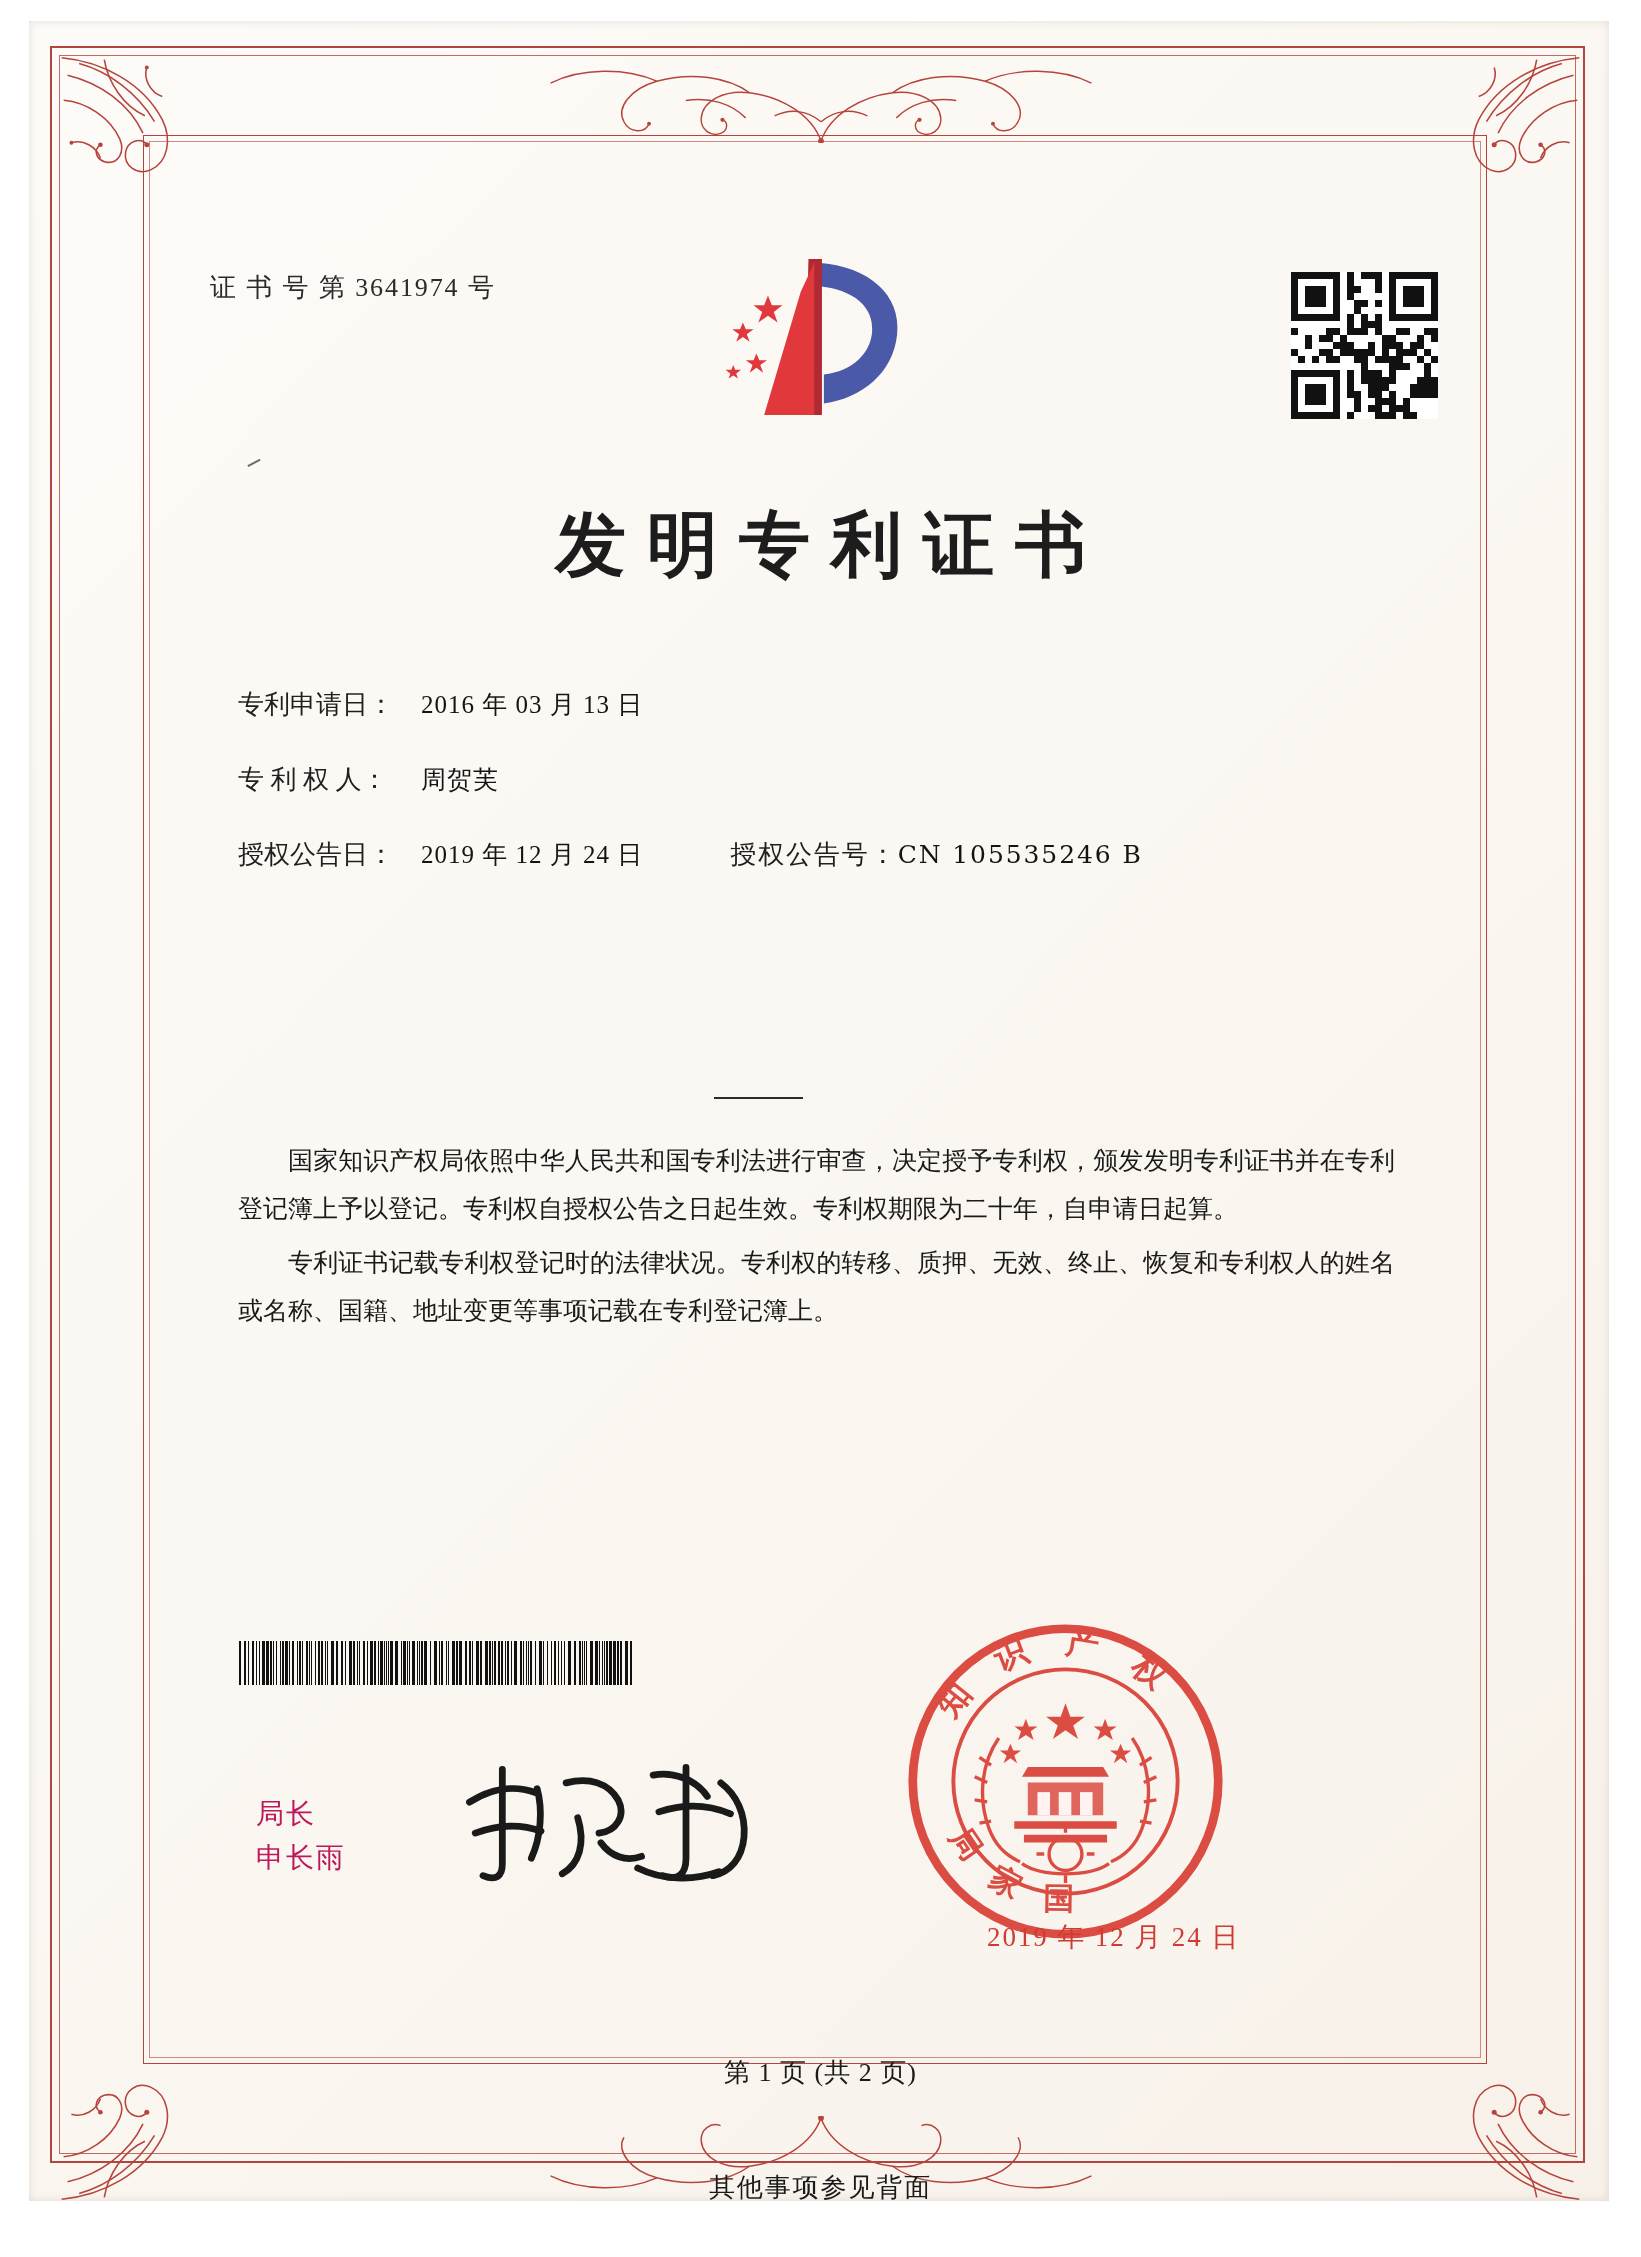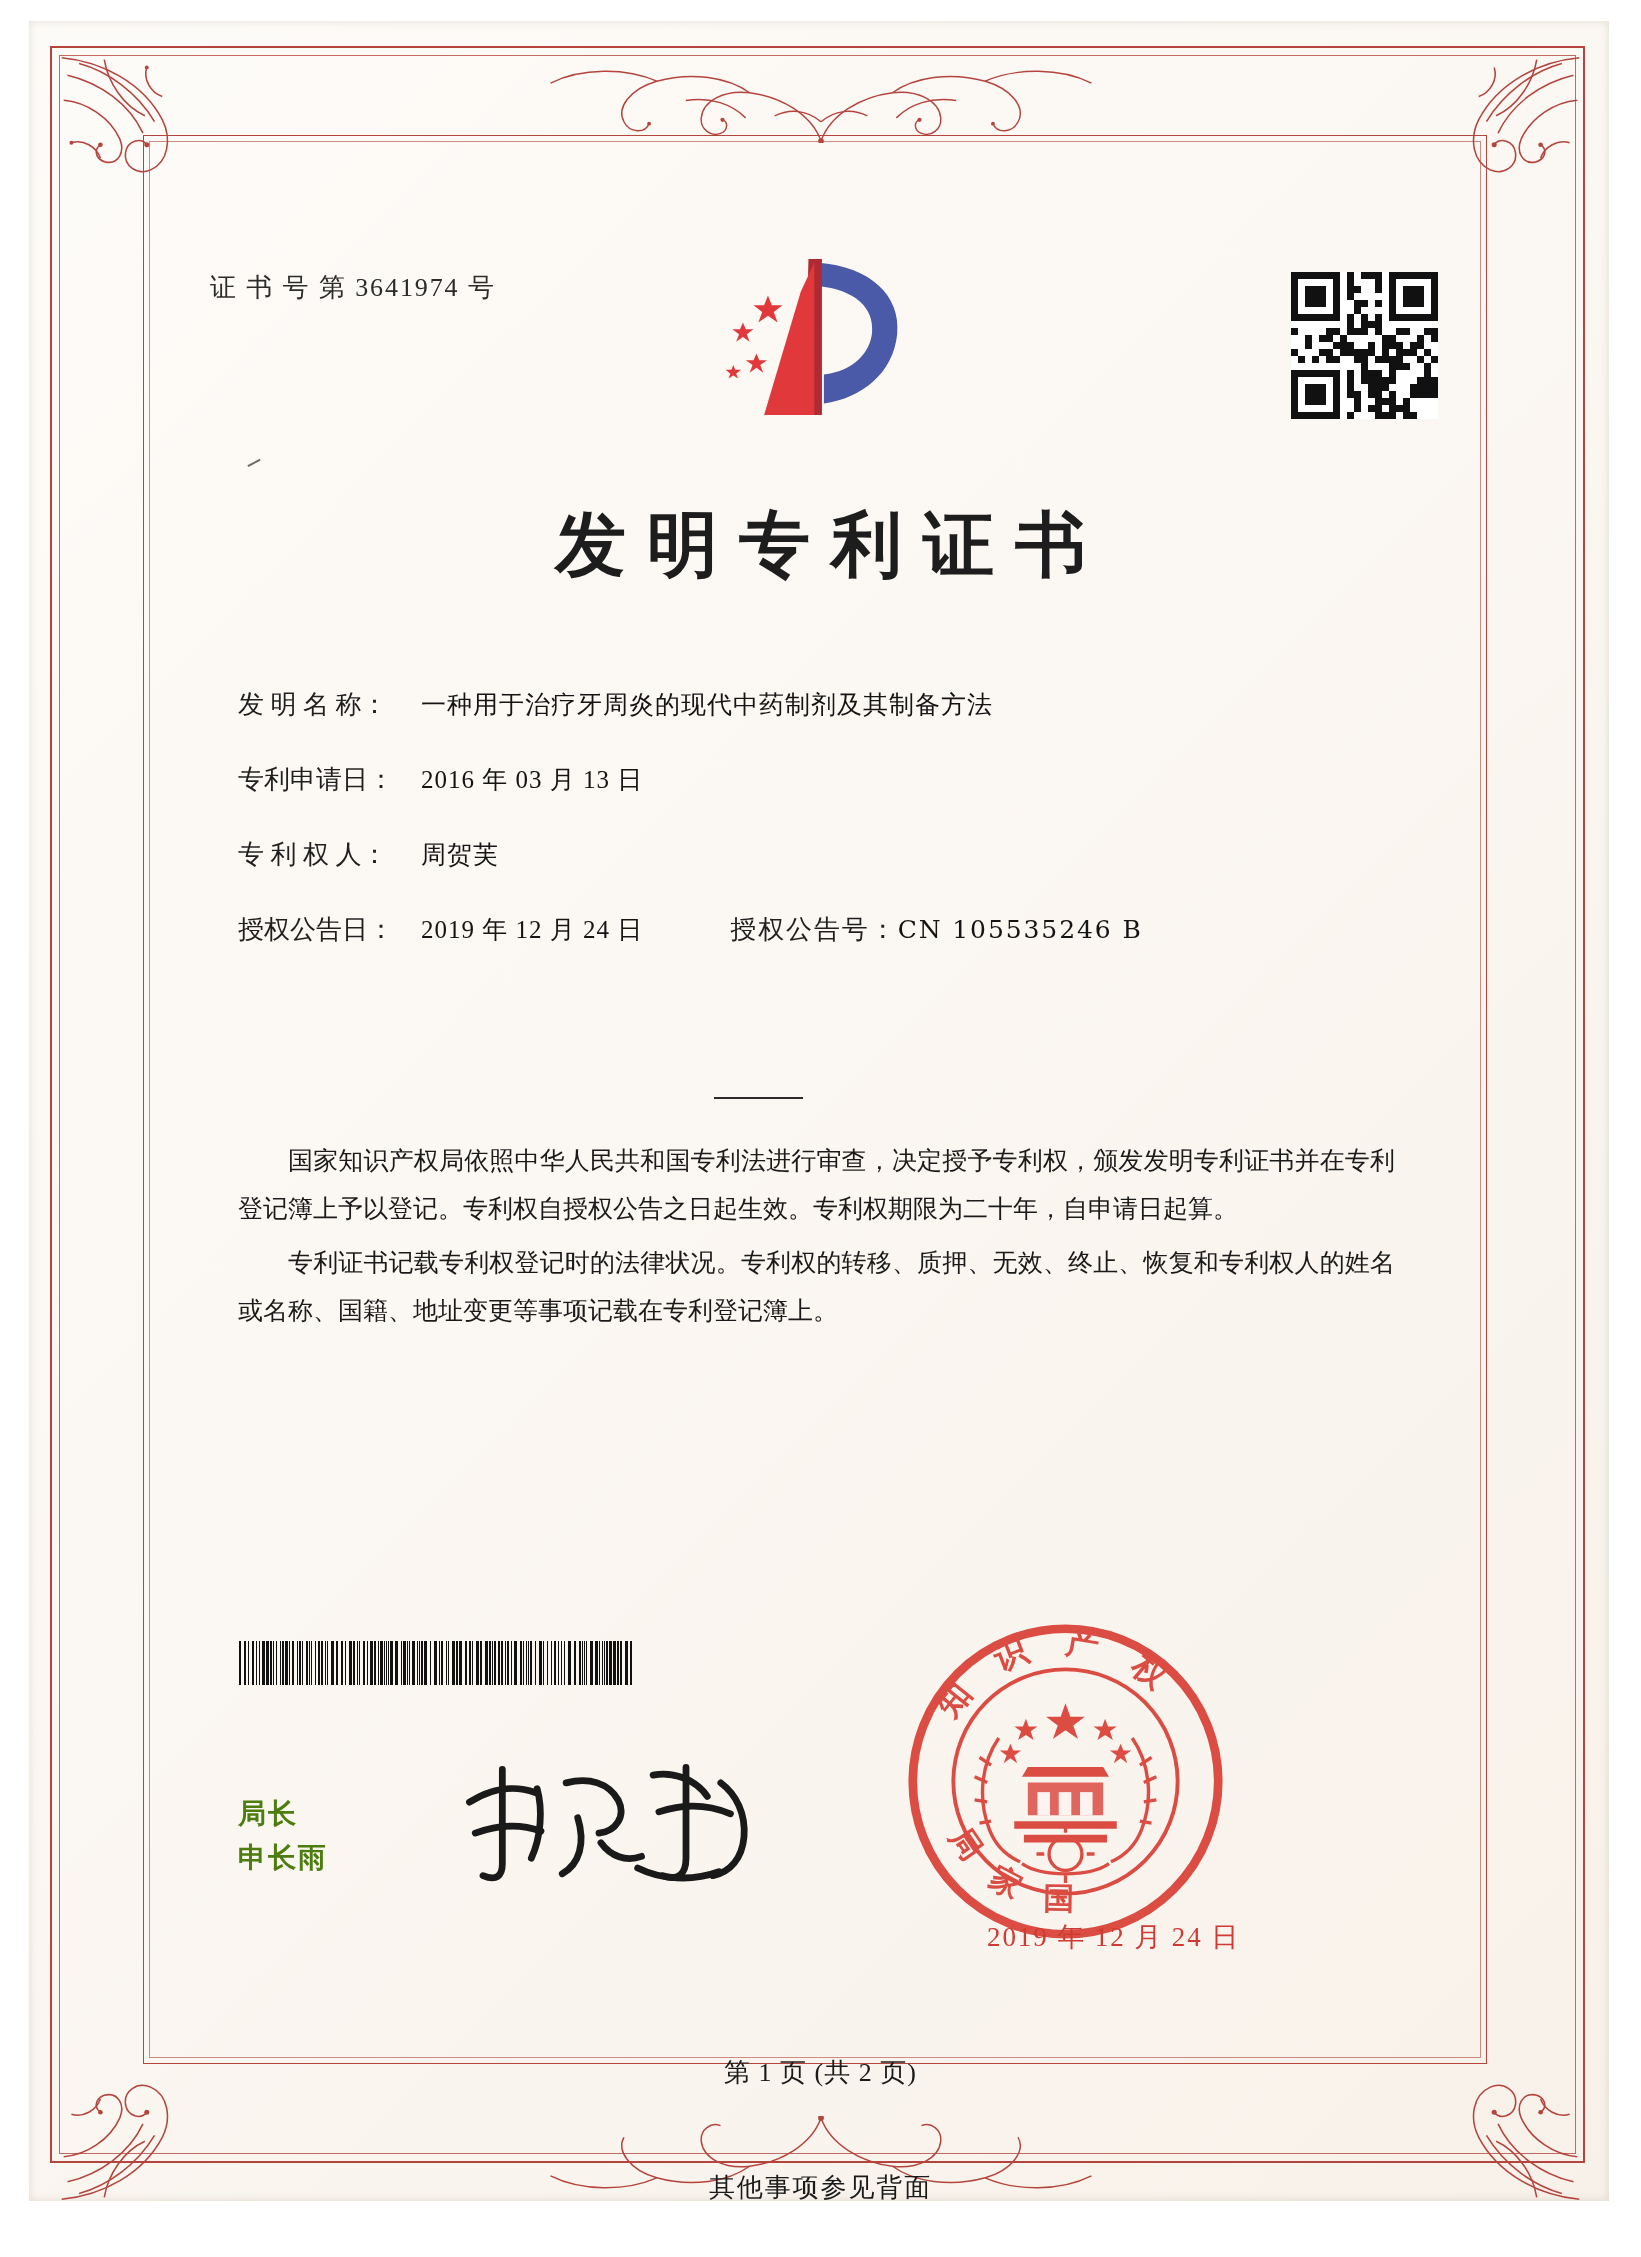--- a/index.html
+++ b/index.html
@@ -206,25 +206,25 @@
     left: 239px; top: 1641px;
     width: 398px; height: 44px;
     display: flex;
     align-items: stretch;
   }
   .barcode i { display: block; background: #111; }
 
   
   .sig-label {
     position: absolute;
-    left: 238px; top: 1792px;
+    left: 256px; top: 1792px;
     font-size: 28px;
-    font-weight: bold;
+    font-weight: normal;
     line-height: 44px;
-    color: #4d7c0f;
+    color: #be185d;
     letter-spacing: 1.9px;
   }
   .sig-hand {
     position: absolute;
     left: 454px; top: 1750px;
     width: 319px; height: 145px;
   }
 
   
   .seal {
@@ -843,24 +843,20 @@
         <i class=""></i>
         <i class=""></i>
         <i class=""></i>
       </div>
   </div>
 
   <div class="main-title">发明专利证书</div>
 
   <div class="fields">
     <div class="frow">
-      <div class="flabel">发 明 名 称：</div>
-      <div class="fvalue">一种用于治疗牙周炎的现代中药制剂及其制备方法</div>
-    </div>
-    <div class="frow">
       <div class="flabel">专利申请日：</div>
       <div class="fvalue">2016 年 03 月 13 日</div>
     </div>
     <div class="frow">
       <div class="flabel">专 利 权 人：</div>
       <div class="fvalue">周贺芙</div>
     </div>
     <div class="frow dual">
       <div class="flabel">授权公告日：</div>
       <div class="fvalue">2019 年 12 月 24 日</div>

